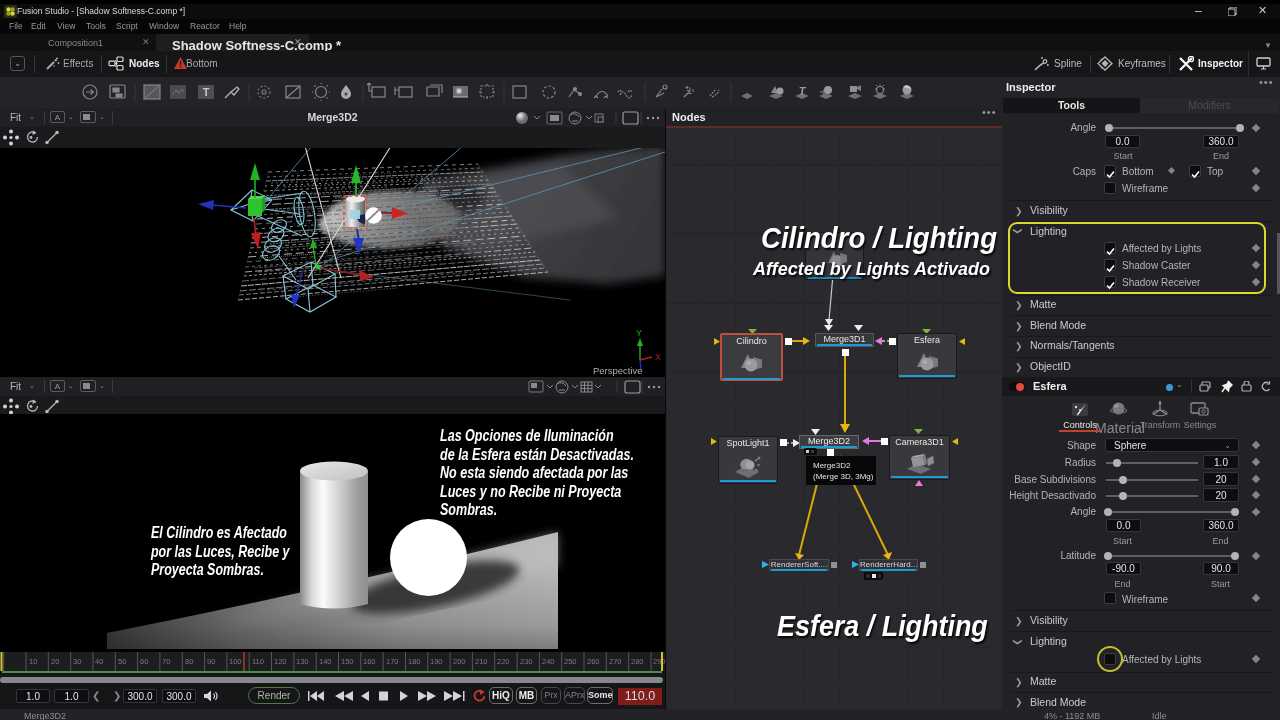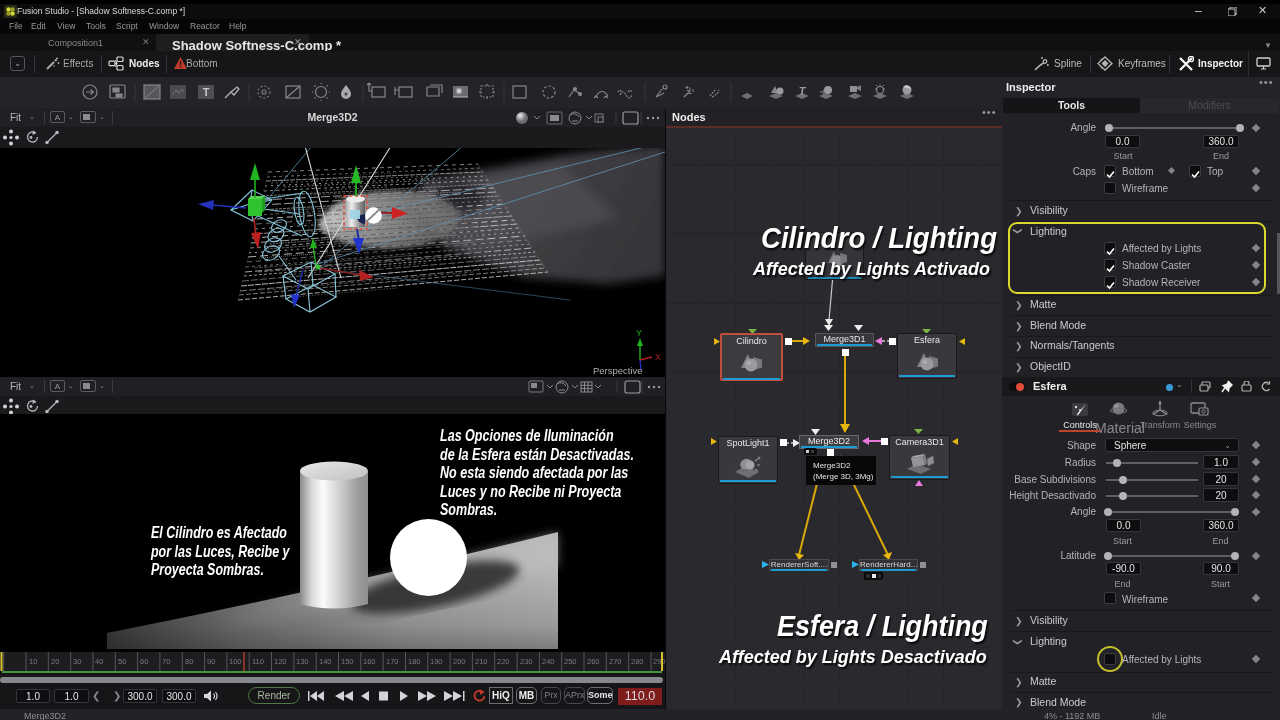--- a/index.html
+++ b/index.html
@@ -647,21 +647,21 @@
       <path d="M64 2 L56 7 L64 12 Z"></path>
       <rect x="74" y="2.5" width="9" height="9"></rect>
       <path d="M95 2 L103 7 L95 12 Z"></path>
       <path d="M113 2 L122 7 L113 12 Z M122 2 L131 7 L122 12 Z"></path>
       <path d="M137 2 L146 7 L137 12 Z M146 2 L155 7 L146 12 Z" transform="translate(2,0)"></path>
           <rect x="156" y="2" width="1.5" height="10" transform="translate(2,0)"></rect>
     </g>
     <path d="M177.5 2.6 A5 5 0 1 0 179.5 7.2" stroke="#c23a28" stroke-width="1.8" fill="none"></path>
         <path d="M174.5 0.5 l5.5 2.5 -5 3 z" fill="#c23a28"></path>
   </svg>
-  <div class="abs" style="left:489px;top:3px;width:24px;height:17px;border:1.5px solid #6e6e72;border-radius:0;color:#eee;font-size:10px;font-weight:bold;text-align:center;line-height:15px">HiQ</div>
+  <div class="abs" style="left:489px;top:3px;width:24px;height:17px;border:1.5px solid #6e6e72;border-radius:5px;color:#eee;font-size:10px;font-weight:bold;text-align:center;line-height:15px">HiQ</div>
   <div class="abs" style="left:516px;top:3px;width:21px;height:17px;border:1.5px solid #6e6e72;border-radius:5px;color:#eee;font-size:10px;font-weight:bold;text-align:center;line-height:15px">MB</div>
   <div class="abs" style="left:541px;top:3px;width:20px;height:17px;border:1px solid #48484c;border-radius:5px;color:#808085;font-size:9px;text-align:center;line-height:15px">Prx</div>
   <div class="abs" style="left:564px;top:3px;width:21px;height:17px;border:1px solid #48484c;border-radius:5px;color:#808085;font-size:9px;text-align:center;line-height:15px">APrx</div>
   <div class="abs" style="left:587px;top:3px;width:26px;height:17px;border:1.5px solid #6e6e72;border-radius:5px;color:#e4e4e8;font-size:9px;font-weight:bold;text-align:center;line-height:15px">Some</div>
   <div class="abs" style="left:618px;top:4px;width:44px;height:17px;background:#7f1d1d;color:#dcdce0;font-size:12.5px;text-align:center;line-height:17px">110.0</div>
 </div>
 
 <div class="abs" id="nodeshead">
       <span class="abs" style="left:6px;top:3px;color:#eee;font-size:11px;font-weight:bold">Nodes</span>
       <span class="abs" style="left:316px;top:-2px;color:#999;font-size:11px;letter-spacing:1px">•••</span>
@@ -793,21 +793,20 @@
   </div>
   <div class="abs" style="left:198px;top:444px;width:19px;height:8px;background:#0a0a0a;border-radius:2px">
         <div class="abs" style="left:2px;top:2px;width:3.5px;height:3.5px;background:#2a2a2a"></div>
         <div class="abs" style="left:8px;top:2px;width:3.5px;height:3.5px;background:#e8e8e8"></div>
         <div class="abs" style="left:13.5px;top:2px;width:3.5px;height:3.5px;background:#2a2a2a"></div>
       </div>
 
   <div class="bigtxt" style="left:95px;top:93px;font-size:30px;transform:scaleX(0.92);transform-origin:left">Cilindro / Lighting</div>
   <div class="bigtxt" style="left:87px;top:131px;font-size:18px">Affected by Lights Activado</div>
   <div class="bigtxt" style="left:111px;top:481px;font-size:30px;transform:scaleX(0.897);transform-origin:left">Esfera / Lighting</div>
-  <div class="bigtxt" style="left:53px;top:519px;font-size:18px">Affected by Lights Desactivado</div>
 </div>
 
 <div class="abs" id="insphead">
       <span class="abs" style="left:4px;top:4px;color:#ededed;font-size:11px;font-weight:bold">Inspector</span>
       <span class="abs" style="left:257px;top:-1px;color:#999;font-size:11px;letter-spacing:1px">•••</span>
     </div>
 <div class="abs" id="instabs">
   <div class="abs" style="left:1px;top:1px;width:137px;height:15px;background:#151518;color:#e8e8e8;font-size:10.5px;font-weight:bold;text-align:center;line-height:15px">Tools</div>
   <div class="abs" style="left:138px;top:1px;width:139px;height:15px;background:#28282c;color:#4c4c50;font-size:10.5px;text-align:center;line-height:15px">Modifiers</div>
 </div>

